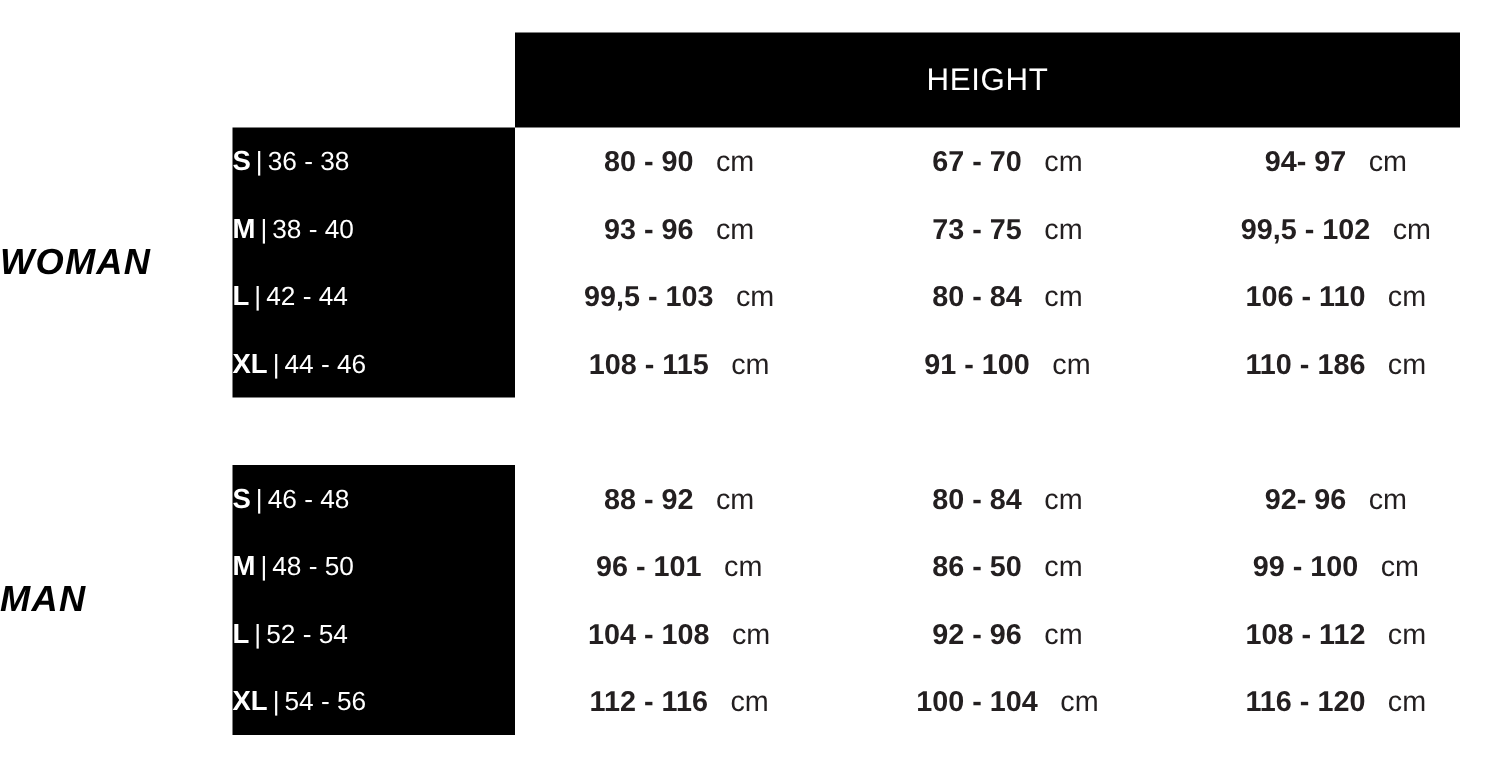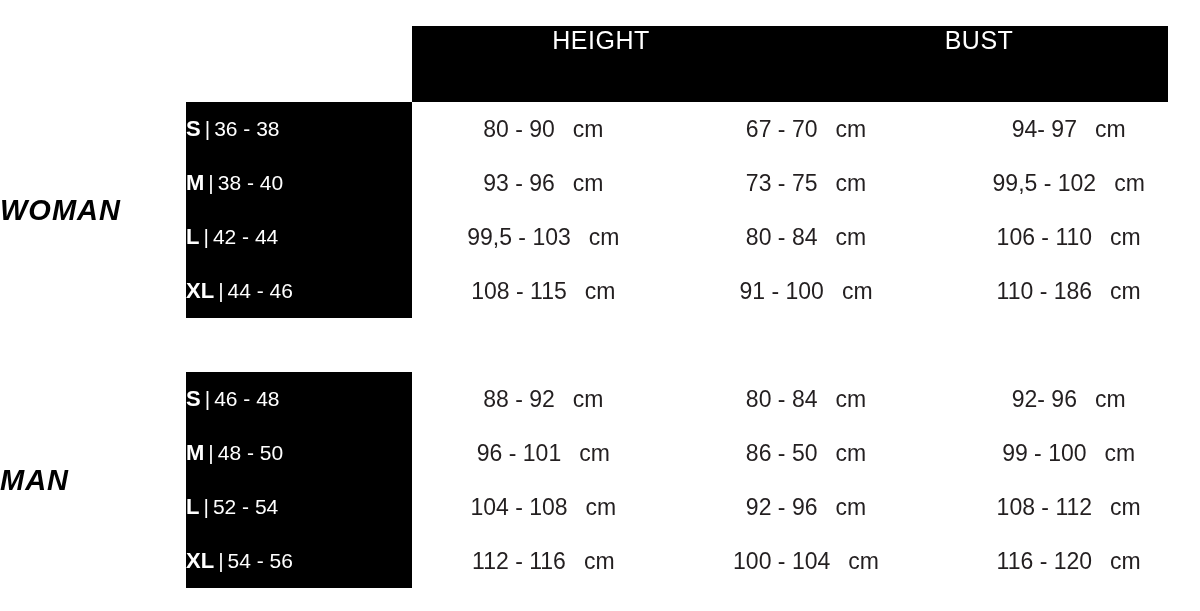--- a/index.html
+++ b/index.html
@@ -31,20 +31,21 @@
     height: 76px;
     background: #000000;
   }
   .header-cells {
     position: absolute;
     left: 412px;
     top: 26px;
     width: 756px;
     height: 76px;
     display: flex;
+    align-items: center;
   }
   .header-cell {
     flex: 1 1 0;
     text-align: center;
     color: #ffffff;
     font-size: 25px;
     letter-spacing: 0.5px;
     font-weight: 400;
   }
 
@@ -122,36 +123,35 @@
   }
 
   .cell-meas {
     flex: 1 1 0;
     text-align: center;
     font-size: 23px;
     color: #231f20;
     white-space: nowrap;
   }
   .cell-meas .val {
-    font-weight: normal;
+    font-weight: bold;
   }
   .cell-meas .unit {
     font-weight: normal;
     padding-left: 18px;
   }
 </style>
 </head>
 <body>
 
 <div class="size-chart">
 
   <div class="header-band"></div>
   <div class="header-cells">
     <div class="header-cell">HEIGHT</div>
-    <div class="header-cell">BUST</div>
   </div>
 
   <div class="section woman">
     <div class="label-col">
       <span class="group-label">WOMAN</span>
     </div>
     <div class="size-col"></div>
     <div class="rows">
 
       <div class="row">

